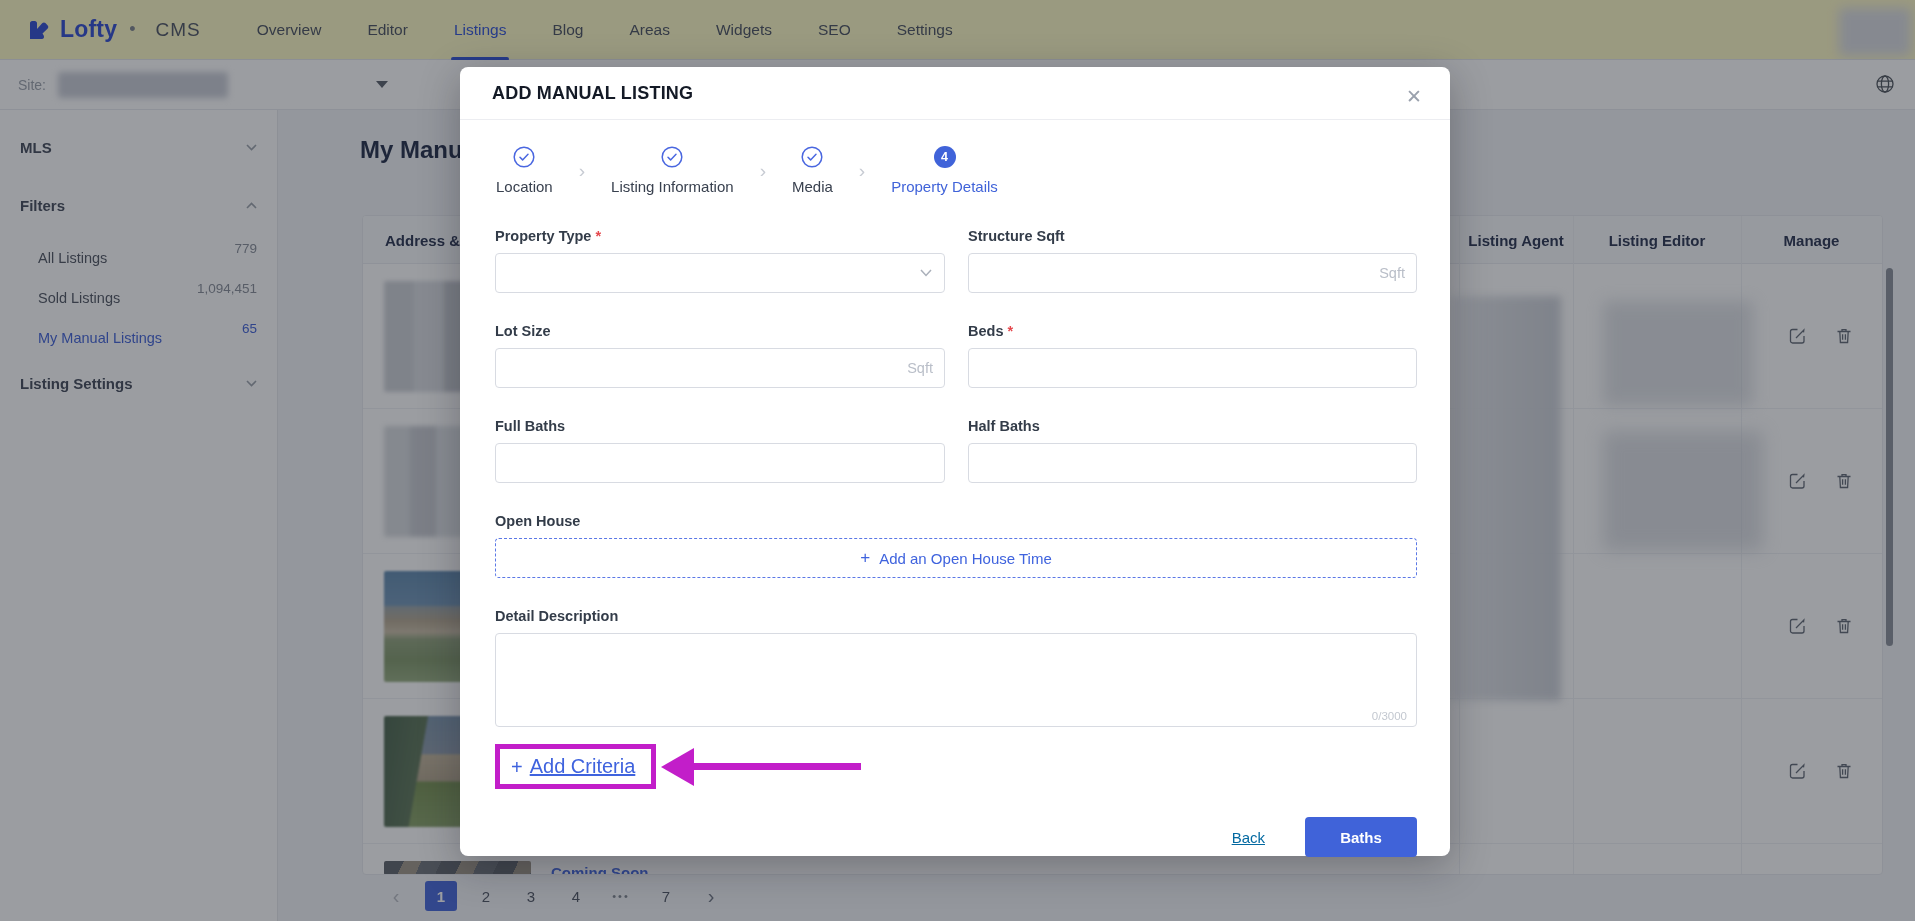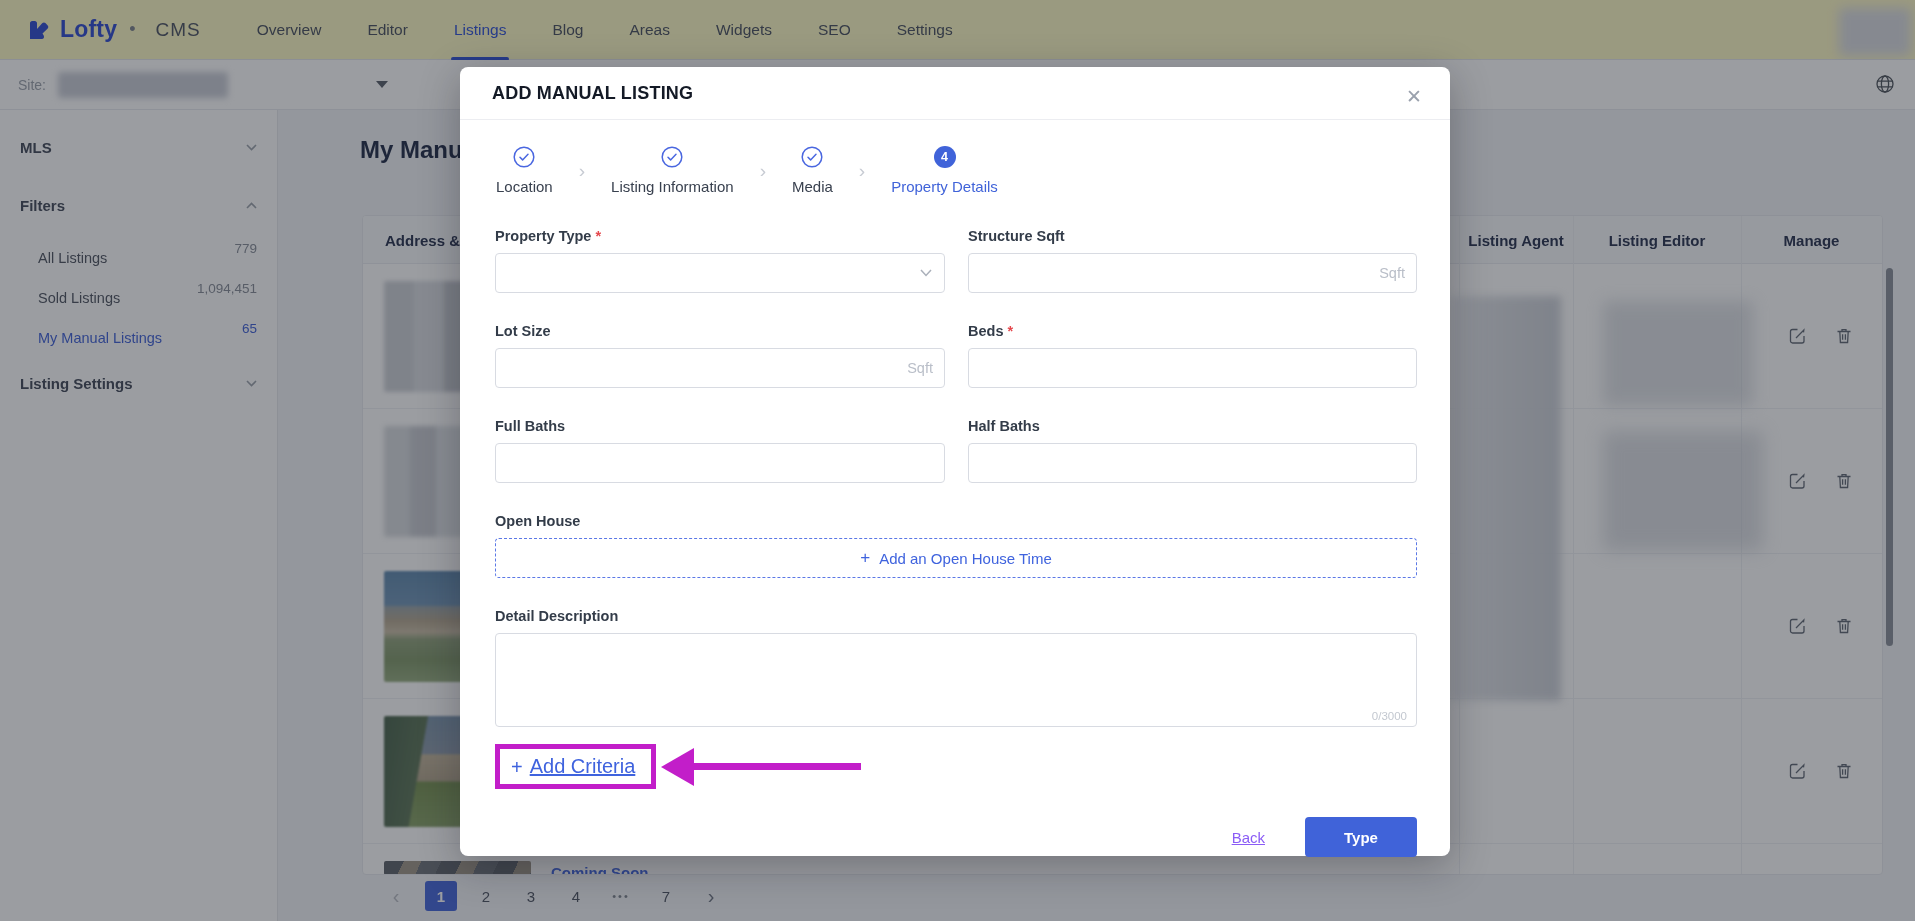--- a/index.html
+++ b/index.html
@@ -125,21 +125,21 @@
   .crit-box { border:5px solid var(--magenta); padding:6px 16px 6px 11px; display:flex; align-items:center; gap:7px; }
   .crit-link { display:flex; align-items:center; gap:7px; cursor:pointer; color:#3f63de; }
   .crit-link .plus { font-size:20px; font-weight:400; line-height:18px; }
   .crit-link .txt { font-size:20px;text-decoration:underline; }
   .ann-arrow { position:absolute; left:calc(100% + 5px); top:50%; transform:translateY(-50%);
                display:flex; align-items:center; }
   .ann-arrow .head { width:0; height:0; border-top:19px solid transparent; border-bottom:19px solid transparent;
                      border-right:33px solid var(--magenta); }
   .ann-arrow .tail { width:167px; height:7px; background:var(--magenta); }
   .m-footer { margin-top:28px; display:flex; justify-content:flex-end; align-items:center; gap:40px; padding-right:0; }
-  .back-btn { font-size:15px; color:#8b5cf6; background:none; border:none; cursor:pointer; font-family:"Liberation Sans",sans-serif;text-decoration:underline;}
+  .back-btn { font-size:15px; color:#0369a1; background:none; border:none; cursor:pointer; font-family:"Liberation Sans",sans-serif;text-decoration:underline;}
   .save-btn { width:112px; height:40px; background:var(--accent-fill); color:#fff; font-size:15px; font-weight:700;
               border:none; border-radius:4px; cursor:pointer; font-family:"Liberation Sans",sans-serif;}
   svg { display:block; }
 </style>
 </head>
 <body>
 
 <div class="app">
 
   <header class="navbar">
@@ -414,18 +414,18 @@
           </div>
         </div>
         <div class="ann-arrow">
           <span class="head"></span>
           <span class="tail"></span>
         </div>
       </div>
 
       <div class="m-footer">
         <button class="back-btn">Back</button>
-        <button class="save-btn">Type</button>
+        <button class="save-btn">Baths</button>
       </div>
     </div>
   </div>
 
 </div>
 
 </body></html>

